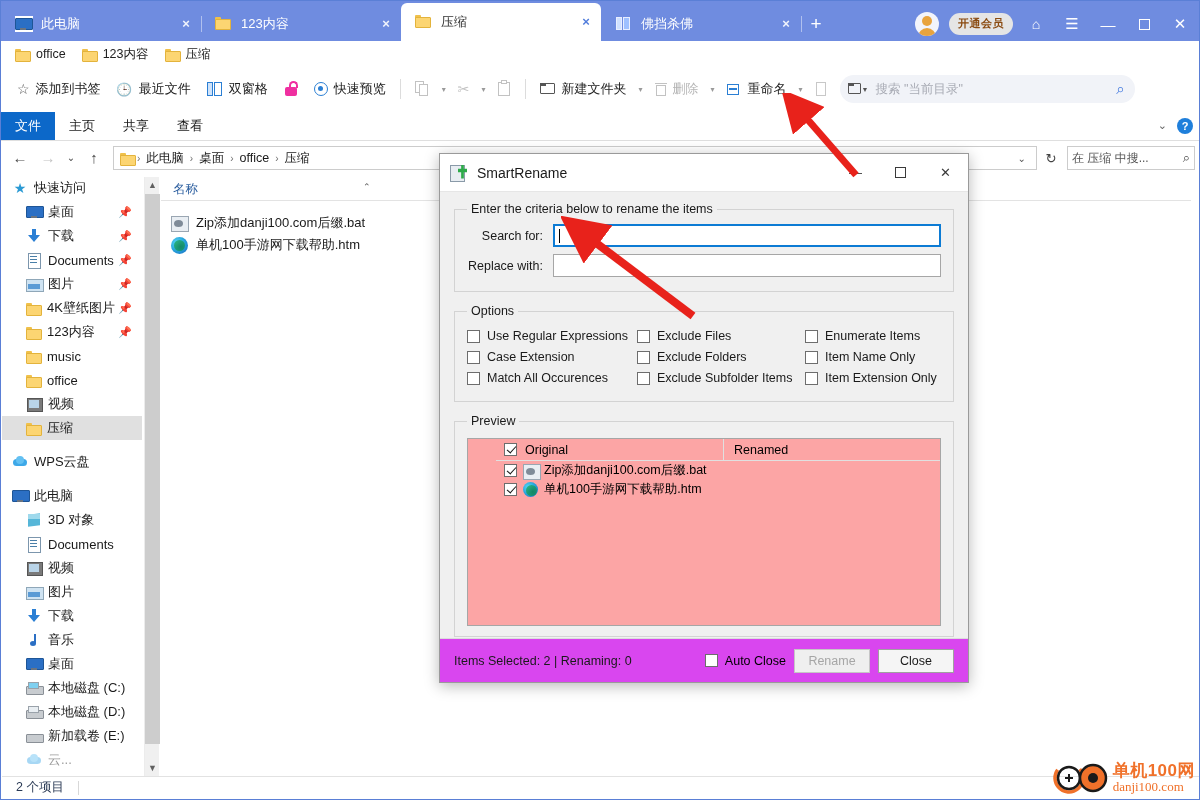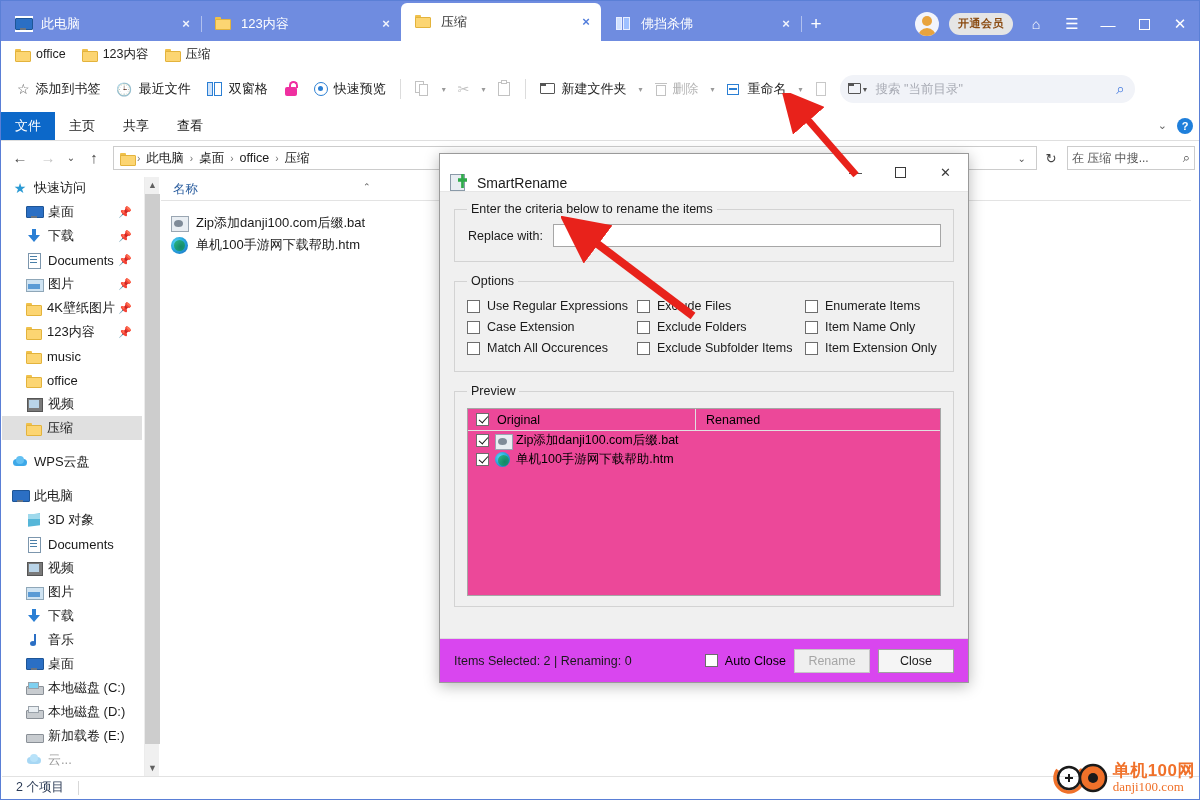--- a/index.html
+++ b/index.html
@@ -233,21 +233,21 @@
   .statusbar .divider { width:1px; height:14px; background:#d8d8d8; margin-left:14px; }
 
   
   .dialog {
     position: absolute; left: 438px; top: 152px; width: 530px; height: 530px;
     background: #f0f0f0; border: 1px solid #9a9a9a;
     box-shadow: 0 3px 14px rgba(0,0,0,.28);
     font-family: "Liberation Sans", sans-serif;
   }
   .dlg-title {
-    height: 38px; background: #ffffff; display: flex; align-items: flex-end;
+    height: 38px; background: #ffffff; display: flex; align-items: center;
     padding-left: 10px; border-bottom: 1px solid #e6e6e6;
   }
   .dlg-title .tico { width:18px; height:18px; margin-right:9px; position:relative; flex:0 0 18px; }
   .dlg-title .tico::before { content:""; position:absolute; left:0; top:1px; width:13px; height:15px; background:#e8edf2; border:1px solid #8a9aa8; }
   .dlg-title .tico::after { content:""; position:absolute; left:8px; top:1px; width:9px; height:14px;
      background: linear-gradient(#2eaa4a,#2eaa4a); clip-path: polygon(35% 0,65% 0,65% 30%,100% 30%,100% 55%,65% 55%,65% 100%,35% 100%,35% 55%,0 55%,0 30%,35% 30%); }
   .dlg-title .ttxt { font-size: 14px; color: #1a1a1a; flex: 1; }
   .dlg-ctl { width: 45px; height: 37px; display:flex; align-items:center; justify-content:center; font-size: 13px; color: #3a3a3a; }
   .dlg-body { padding: 10px 14px 0; }
 
@@ -275,21 +275,21 @@
   .cbox {
     width: 13px; height: 13px; border: 1px solid #6d6d6d; background: #fff;
     flex: 0 0 13px; position: relative;
   }
   .cbox.checked::after {
     content: ""; position: absolute; left: 3.5px; top: 0px; width: 4px; height: 8px;
     border: solid #1a1a1a; border-width: 0 1.6px 1.6px 0; transform: rotate(42deg);
   }
 
   .prevbox {
-    border: 1px solid #a6a6a6; background: #ec4899; height: 188px; margin: 2px 0 0; overflow: hidden;
+    border: 1px solid #a6a6a6; background: #fca5a5; height: 188px; margin: 2px 0 0; overflow: hidden; padding-left: 28px;
   }
   .prev-hdr { display:flex; height: 22px; border-bottom: 1px solid #e0e0e0; align-items:center; font-size: 12.5px; }
   .prev-hdr .c1 { flex: 0 0 228px; display:flex; align-items:center; gap:8px; padding-left:8px; border-right: 1px solid #e0e0e0; height:22px; }
   .prev-hdr .c2 { padding-left: 10px; }
   .prow { display: flex; align-items: center; gap: 6px; height: 19px; padding-left: 8px; font-size: 12.5px; }
 
   .dlg-footer {
     position: absolute; left: 0; bottom: 0; width: 528px; height: 44px;
     border-top: 1px solid #dcdcdc; background: #d946ef;
     display: flex; align-items: center; padding: 0 14px;
@@ -642,20 +642,27 @@
       <span class="dlg-ctl">
         <span style="display:inline-block;width:11px;height:11px;border:1.3px solid #3a3a3a;"></span>
       </span>
       <span class="dlg-ctl">✕</span>
     </div>
 
     <div class="dlg-body">
 
       <fieldset class="grp">
         <legend>Enter the criteria below to rename the items</legend>
+        <div class="frow">
+          <label class="cap">Search for:</label>
+          <div class="tinput focused">
+            <span class="caret-blink"></span>
+            <span></span>
+          </div>
+        </div>
         <div class="frow" style="margin-bottom:2px">
           <label class="cap">Replace with:</label>
           <div class="tinput">
             <span></span>
           </div>
         </div>
       </fieldset>
 
       <fieldset class="grp">
         <legend>Options</legend>

